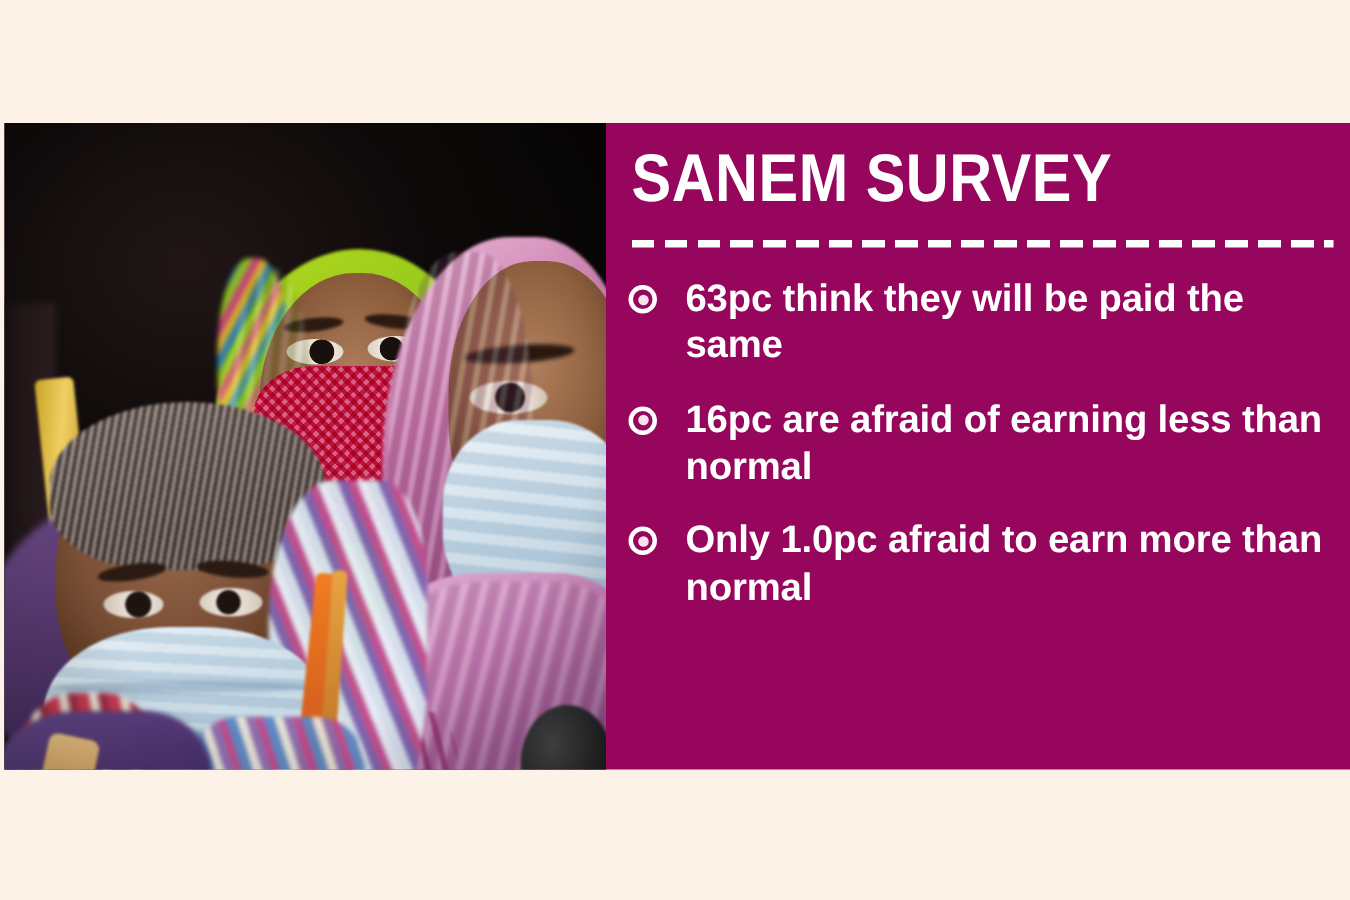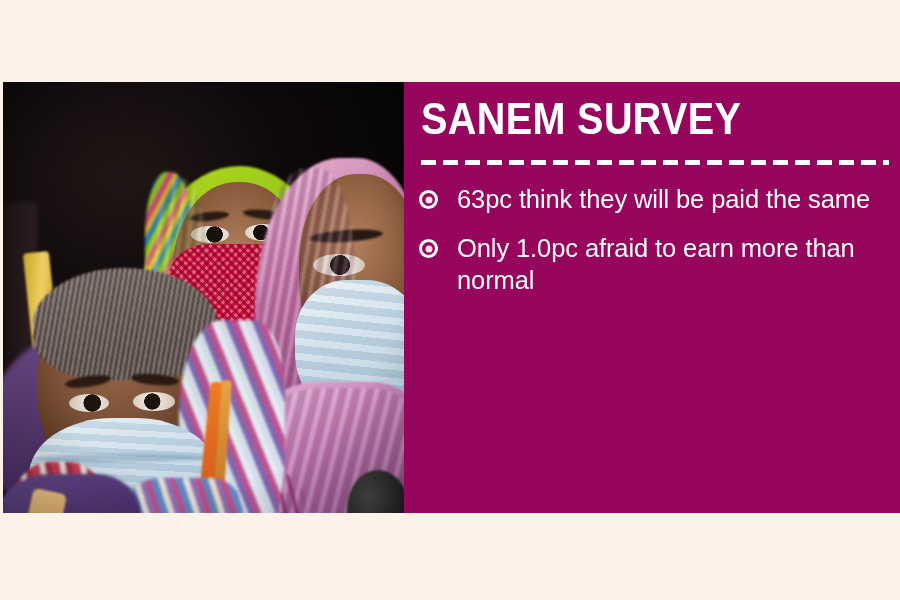--- a/index.html
+++ b/index.html
@@ -393,21 +393,21 @@
     transform: translate(-50%, -50%);
     width: 7px; height: 7px;
     border-radius: 50%;
     background: #f6e2ec;
   }
 
   .bullet-text {
     color: #ffffff;
     font-family: "Liberation Sans", "DejaVu Sans", sans-serif;
     font-size: 25.5px;
-    font-weight: 400;
+    font-weight: 700;
     line-height: 1.23;
     letter-spacing: -0.1px;
   }
 </style>
 </head>
 <body>
 
 <div id="infographic">
 
   <div class="photo-panel">
@@ -469,19 +469,23 @@
 
     <div class="title-divider"></div>
 
     <ul class="bullet-list">
       <li class="bullet-item">
         <span class="bullet-icon"></span>
         <span class="bullet-text">63pc think they will be paid the same</span>
       </li>
       <li class="bullet-item">
         <span class="bullet-icon"></span>
+        <span class="bullet-text">16pc are afraid of earning less than normal</span>
+      </li>
+      <li class="bullet-item">
+        <span class="bullet-icon"></span>
         <span class="bullet-text">Only 1.0pc afraid to earn more than normal</span>
       </li>
     </ul>
 
   </div>
 
 </div>
 
 </body></html>

